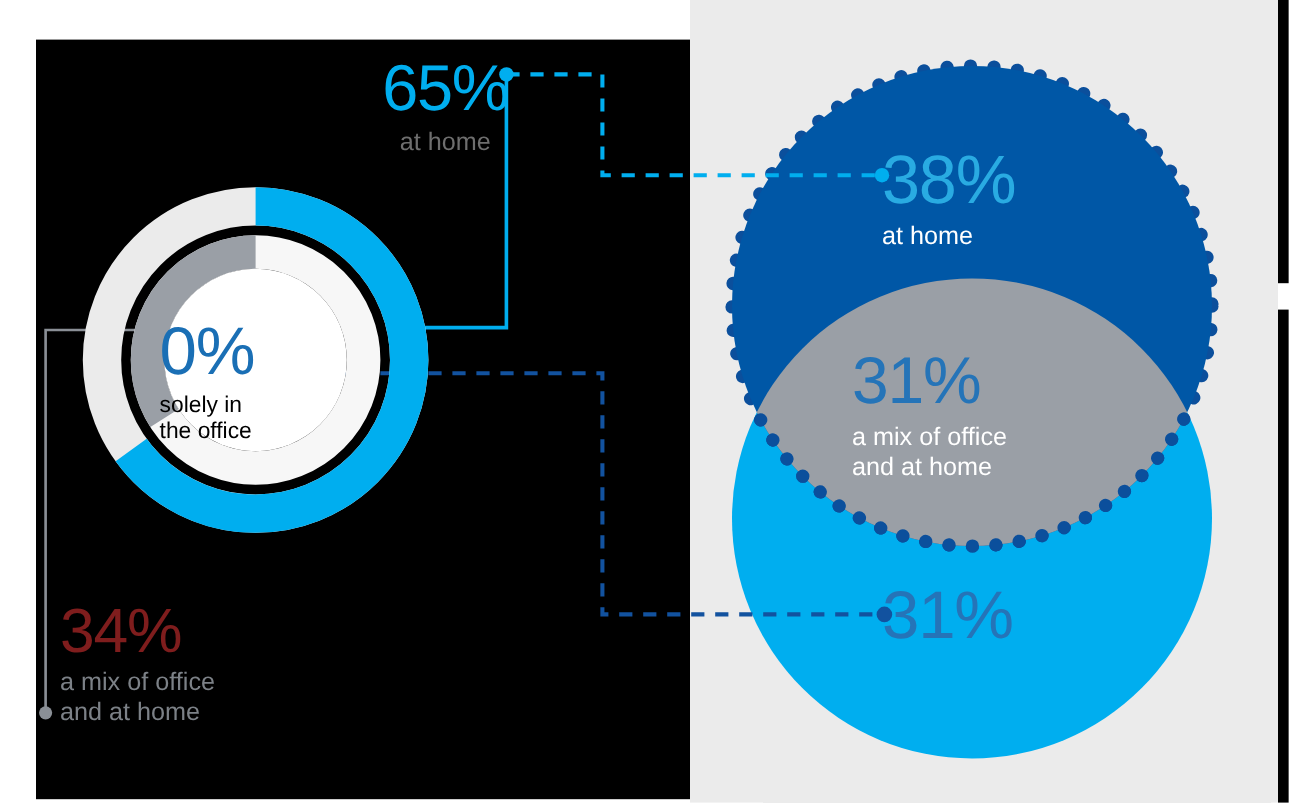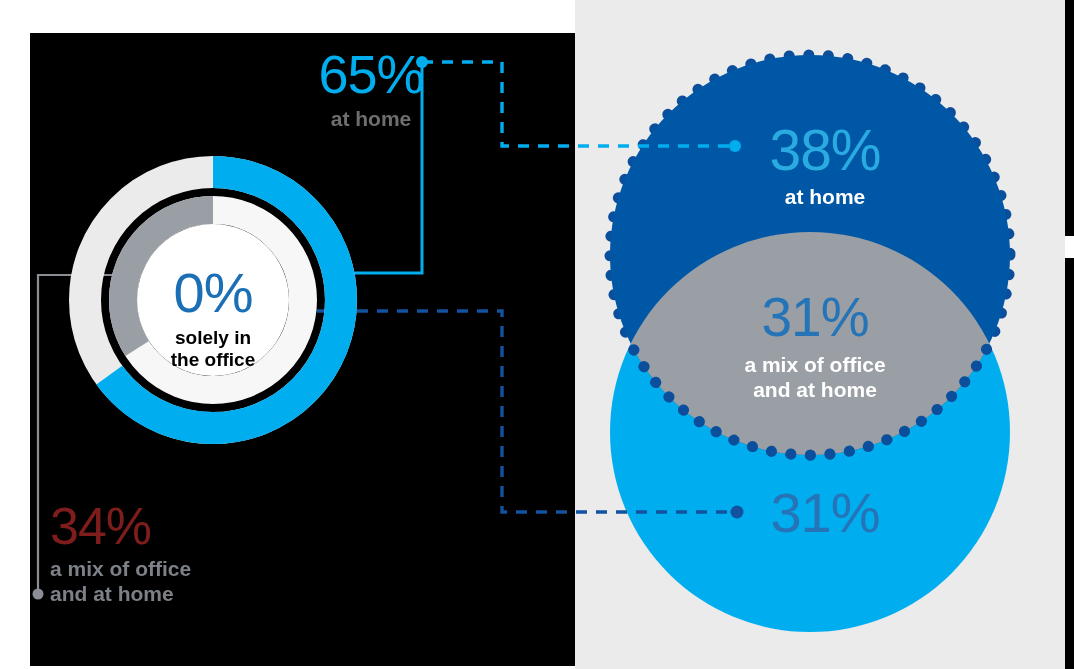--- a/index.html
+++ b/index.html
@@ -10,23 +10,23 @@
   
   .panel-dark{position:absolute;left:30px;top:33px;width:545px;height:633px;background:#000000;}
   .panel-gray{position:absolute;left:575px;top:0px;width:490px;height:669px;background:#ebebeb;}
   .edge-strip-top{position:absolute;left:1065px;top:0px;width:9px;height:236px;background:#000000;}
   .edge-strip-bot{position:absolute;left:1065px;top:258px;width:9px;height:411px;background:#000000;}
 
   
   .svg-layer{position:absolute;left:0;top:0;width:1074px;height:669px;overflow:visible;}
 
   
-  .label{position:absolute;text-align:center;line-height:1;}
+  .label{position:absolute;text-align:left;line-height:1;}
   .pct{font-weight:300;letter-spacing:-1px;white-space:nowrap;}
-  .sub{font-weight:700;white-space:nowrap;}
+  .sub{font-weight:400;white-space:nowrap;}
 
   
   #lbl-65{left:296px;top:47px;width:150px;text-align:center;}
   #lbl-65 .pct{font-size:54px;color:#00aeef;}
   #lbl-65 .sub{font-size:21px;color:#6e6e6e;margin-top:7px;}
 
   
   #lbl-0{left:133px;top:265px;width:160px;}
   #lbl-0 .pct{font-size:56px;color:#1a6fb5;}
   #lbl-0 .sub{font-size:19px;color:#000000;margin-top:6px;line-height:1.18;}

